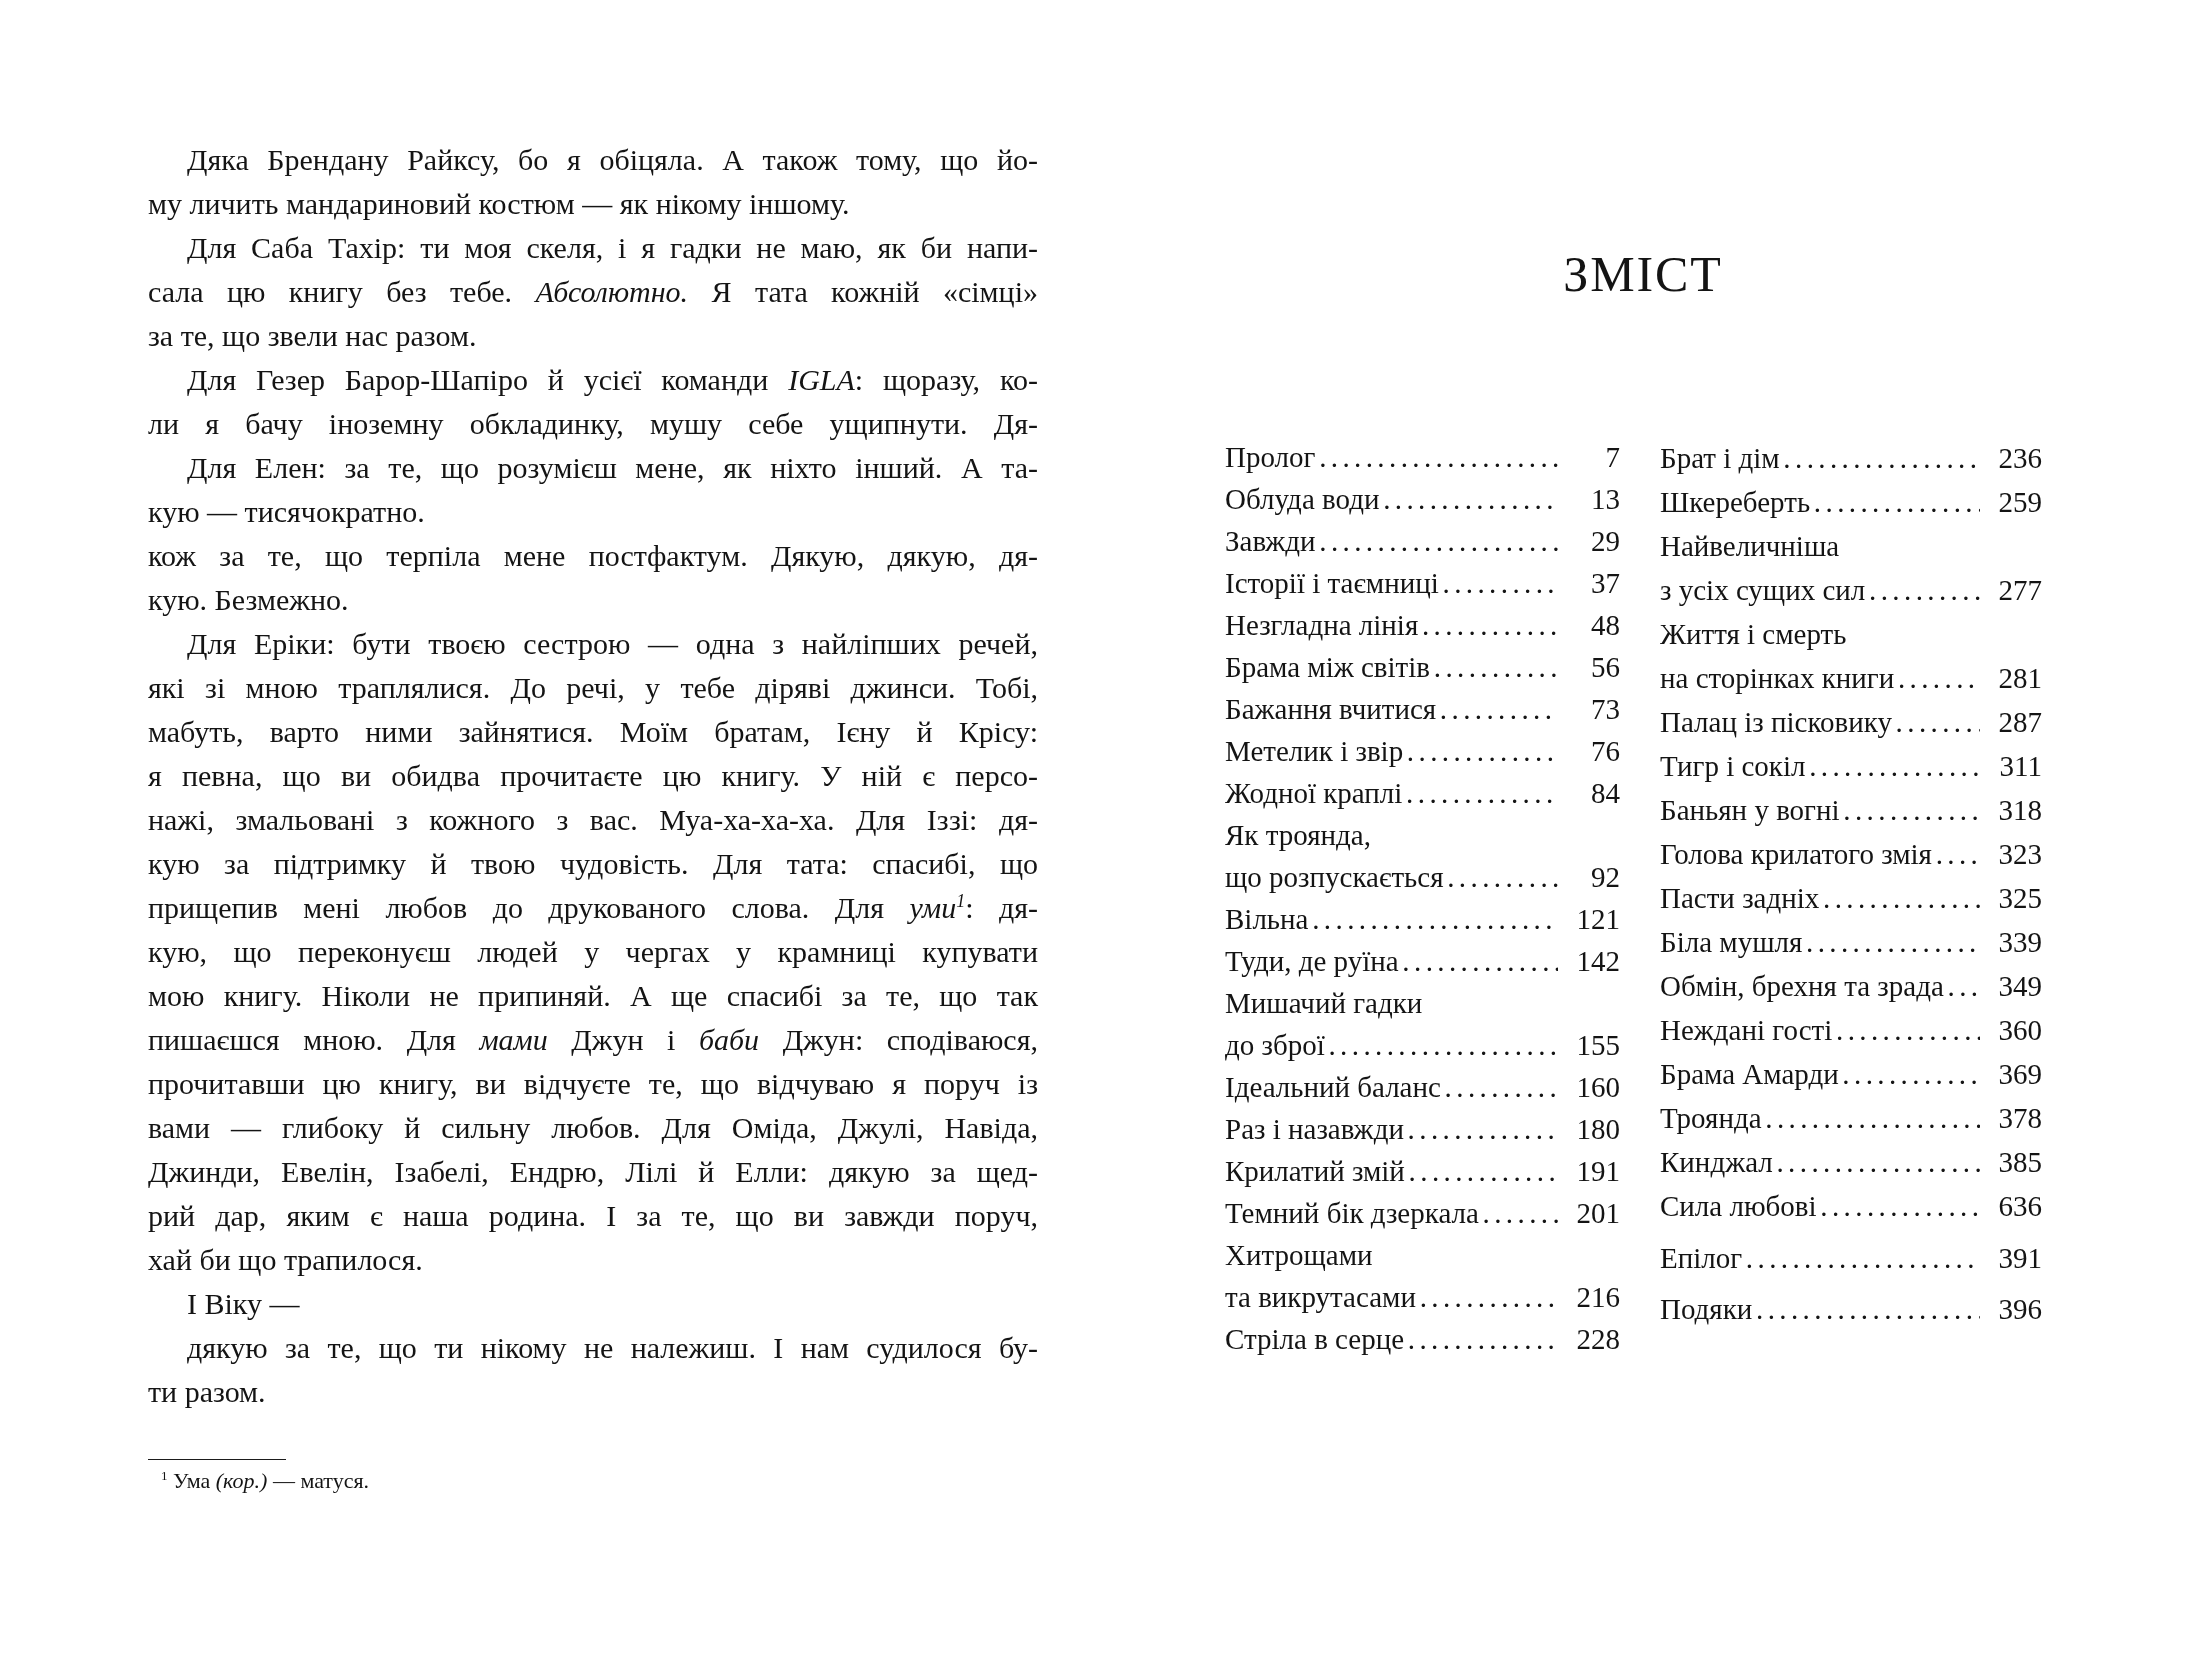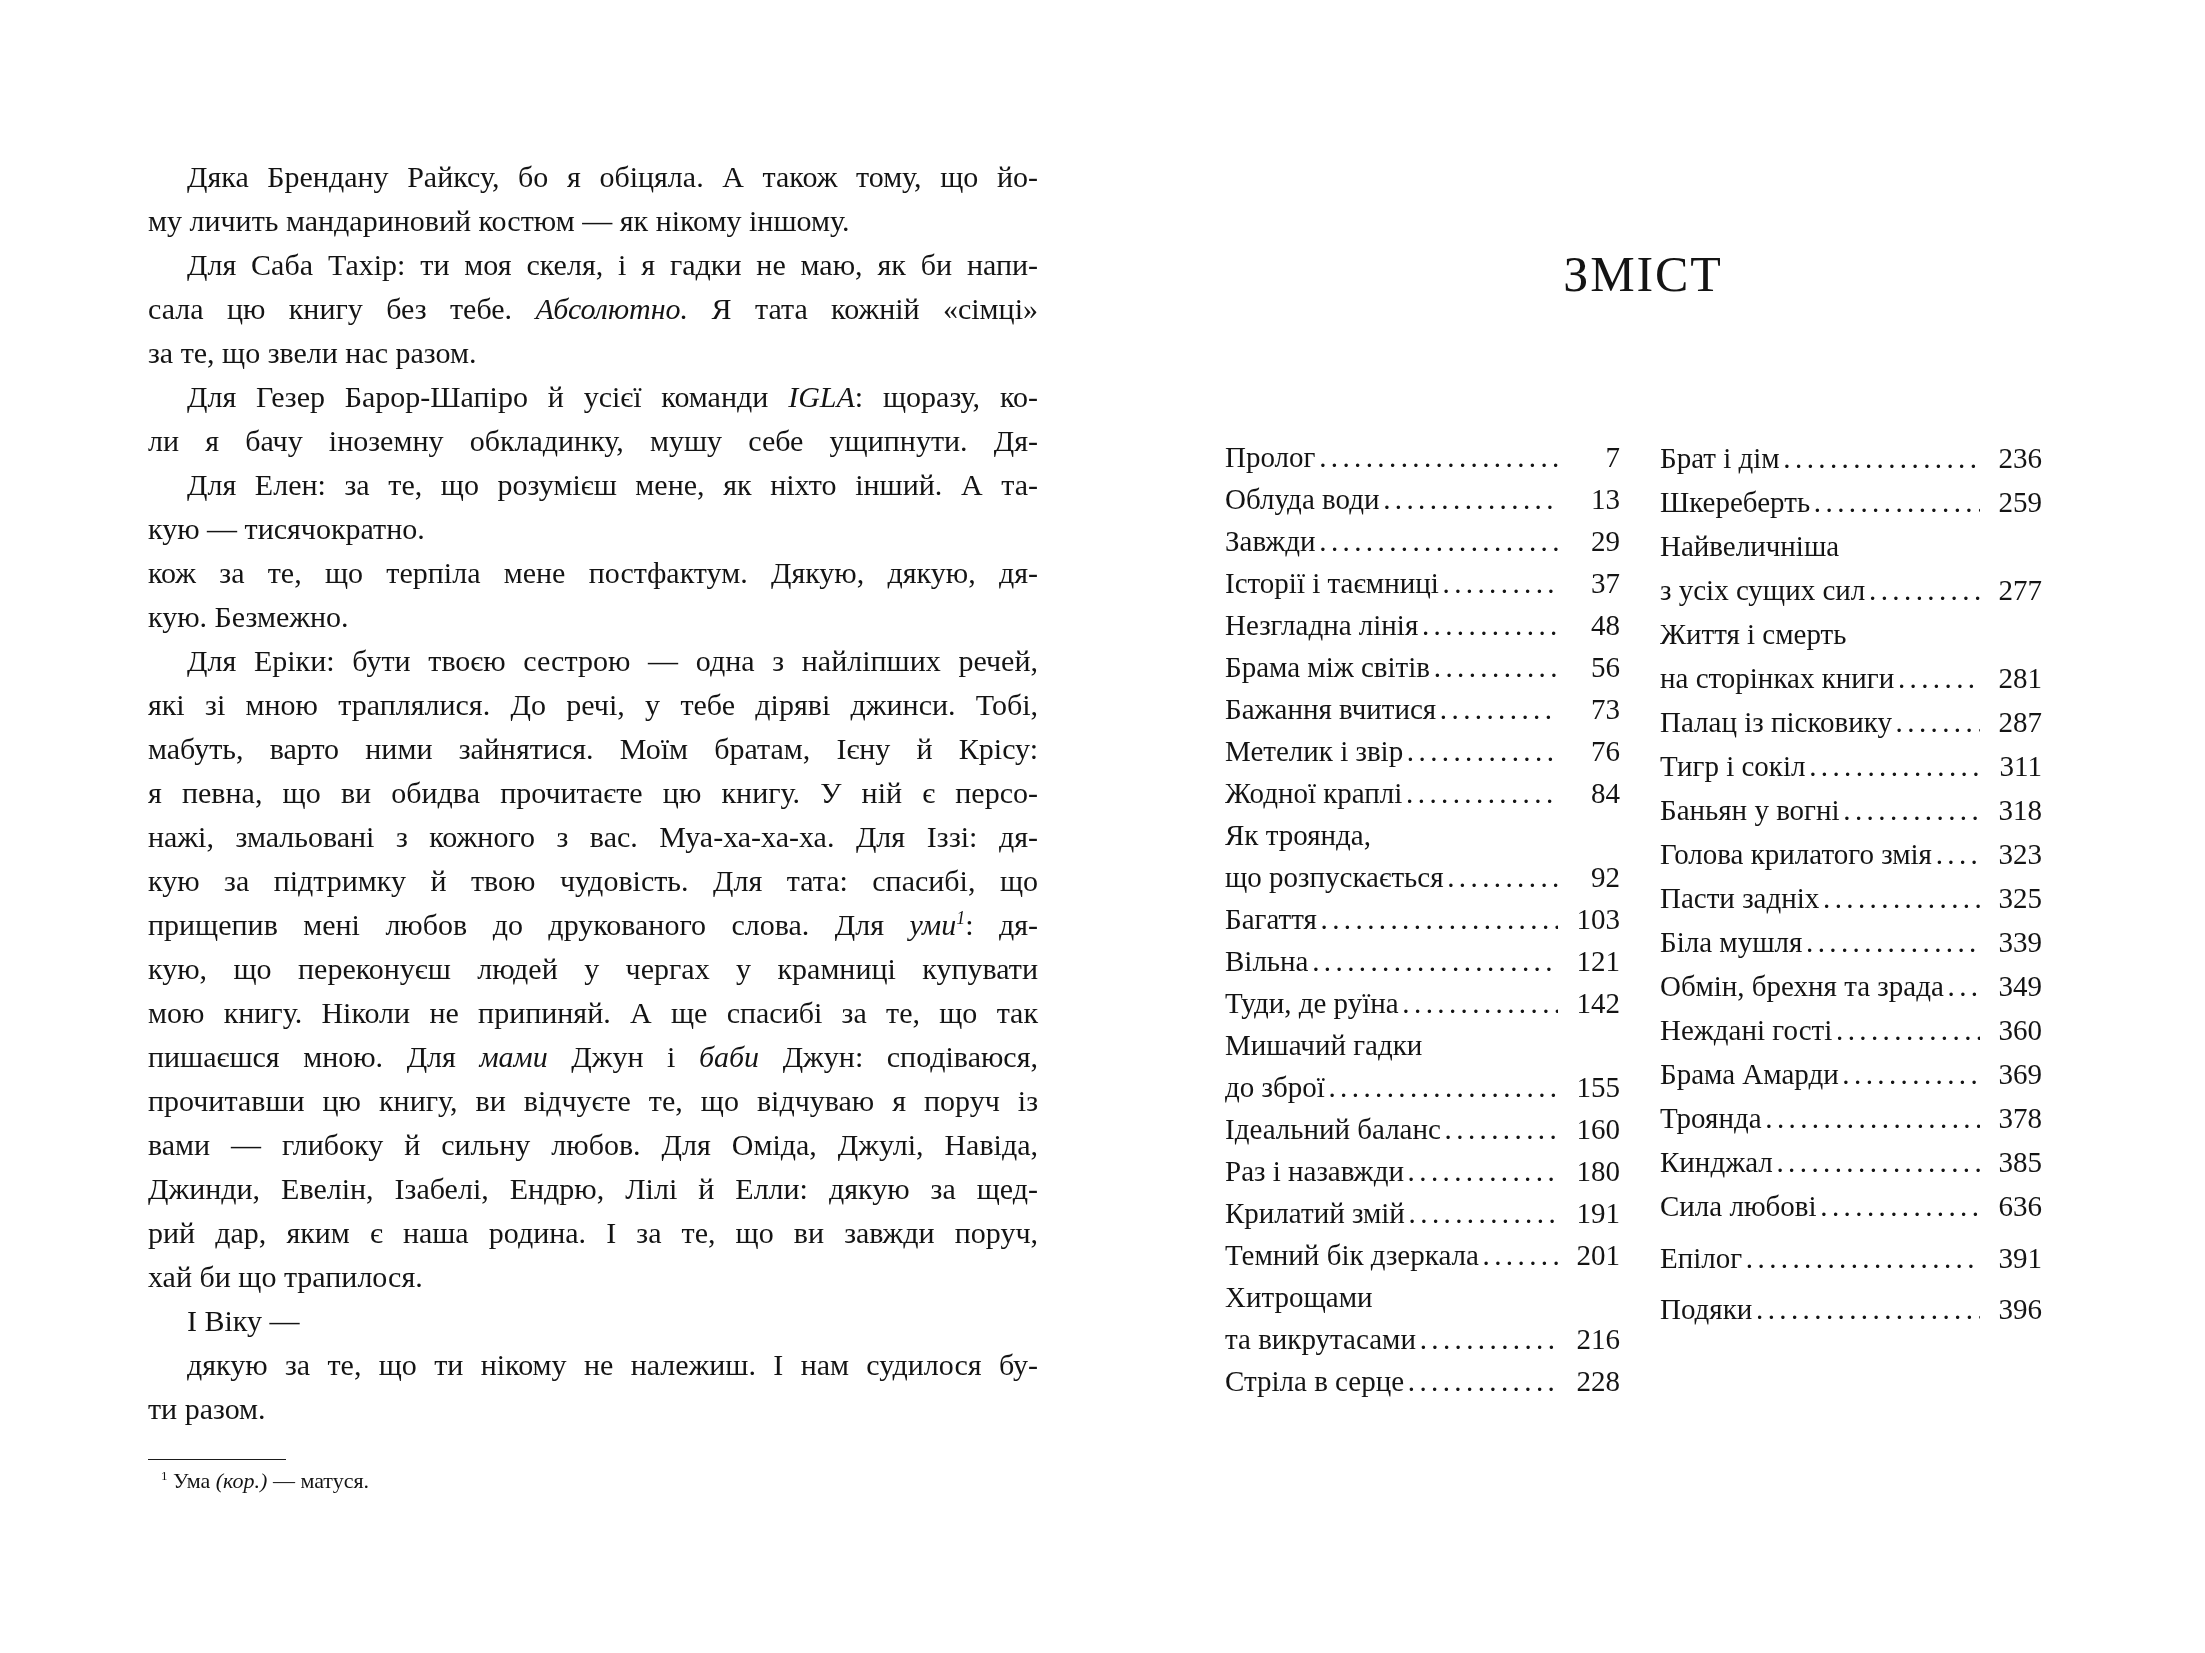--- a/index.html
+++ b/index.html
@@ -5,21 +5,21 @@
   html,body{margin:0;padding:0}
   body{
     width:2205px;height:1654px;position:relative;
     background:#ffffff;color:#141414;
     font-family:"Liberation Serif","DejaVu Serif",serif;
     overflow:hidden;
   }
   .spread{position:absolute;inset:0}
 
   
-  .body-text{position:absolute;left:148px;top:155px;width:890px}
+  .body-text{position:absolute;left:148px;top:138px;width:890px}
   .bl{
     font-size:30px;line-height:44px;height:44px;
     text-align:justify;text-align-last:justify;
     white-space:normal;
   }
   .bl.end{text-align-last:left}
   .bl.ind{padding-left:39px}
   .i{font-style:italic}
   .sup{font-size:0.6em;vertical-align:super;line-height:0}
 
@@ -144,25 +144,20 @@
         </div>
         <div class="tline">
           <span class="lbl">Як троянда,</span>
         </div>
         <div class="tline">
           <span class="lbl">що розпускається</span>
           <span class="dots"></span>
           <span class="pg">92</span>
         </div>
         <div class="tline">
-          <span class="lbl">Багаття</span>
-          <span class="dots"></span>
-          <span class="pg">103</span>
-        </div>
-        <div class="tline">
           <span class="lbl">Вільна</span>
           <span class="dots"></span>
           <span class="pg">121</span>
         </div>
         <div class="tline">
           <span class="lbl">Туди, де руїна</span>
           <span class="dots"></span>
           <span class="pg">142</span>
         </div>
         <div class="tline">

